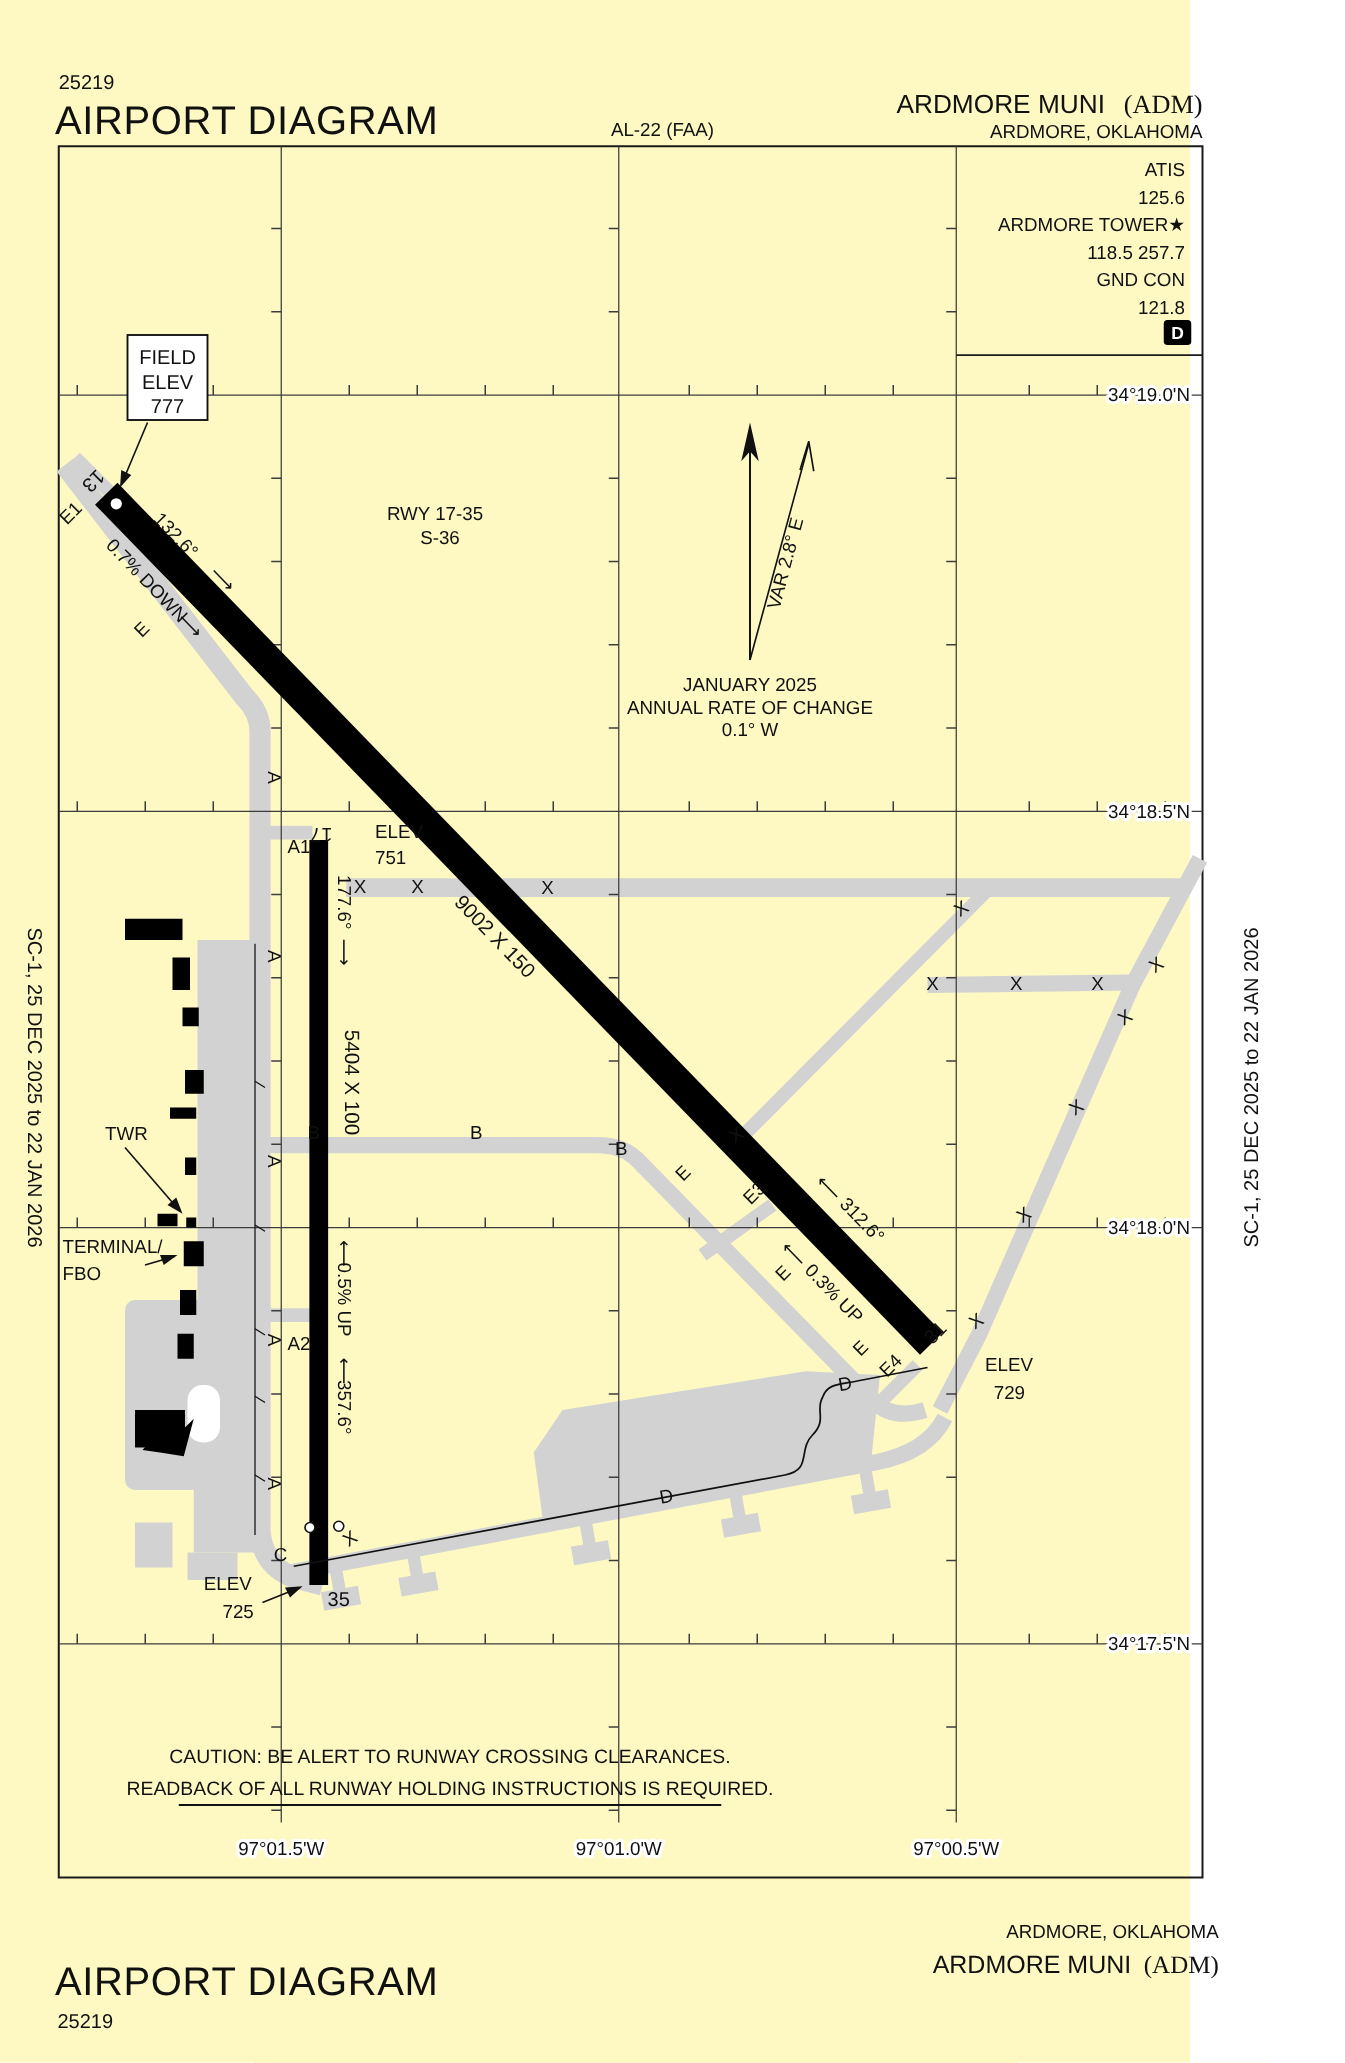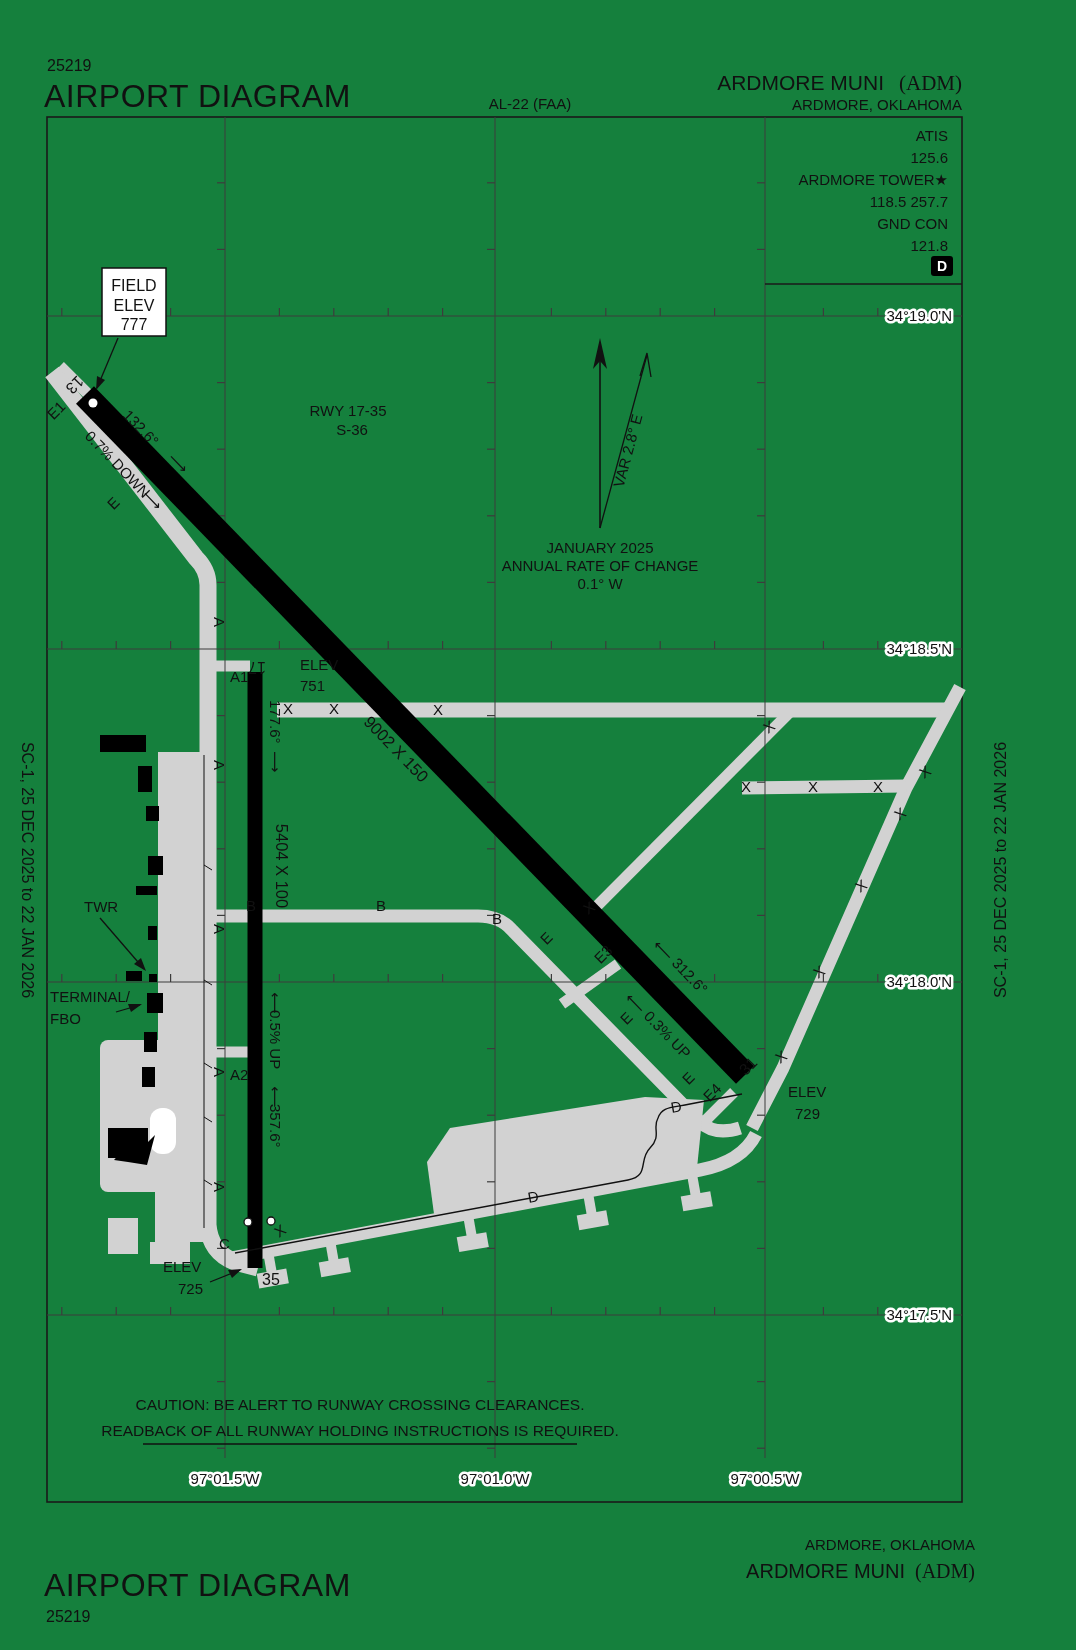--- a/index.html
+++ b/index.html
@@ -1,16 +1,16 @@
 <!DOCTYPE html>
 <html><head>
 <meta charset="utf-8">
 <style>
   html,body{margin:0;padding:0;background:#fff}
-  #page{width:1076px;height:1650px;position:relative;background:#15803d}
+  #page{width:952px;height:1650px;position:relative;background:#fef9c3}
   svg{display:block}
   text.lbl{font-family:"Liberation Sans","DejaVu Sans",sans-serif;fill:#111}
   text.serif{font-family:"Liberation Serif","DejaVu Serif",serif}
   text.halo{stroke:#fff;stroke-width:5;paint-order:stroke;stroke-linejoin:round}
   text.wh{fill:#fff;font-weight:bold;stroke:none}
   text.thin{letter-spacing:.5px}
   .gl{stroke:#3c3c3c;stroke-width:1}
   .gt{stroke:#3c3c3c;stroke-width:1.2}
   .twy{stroke:#d2d2d2;fill:none}
   .twyf{fill:#d2d2d2;stroke:none}

